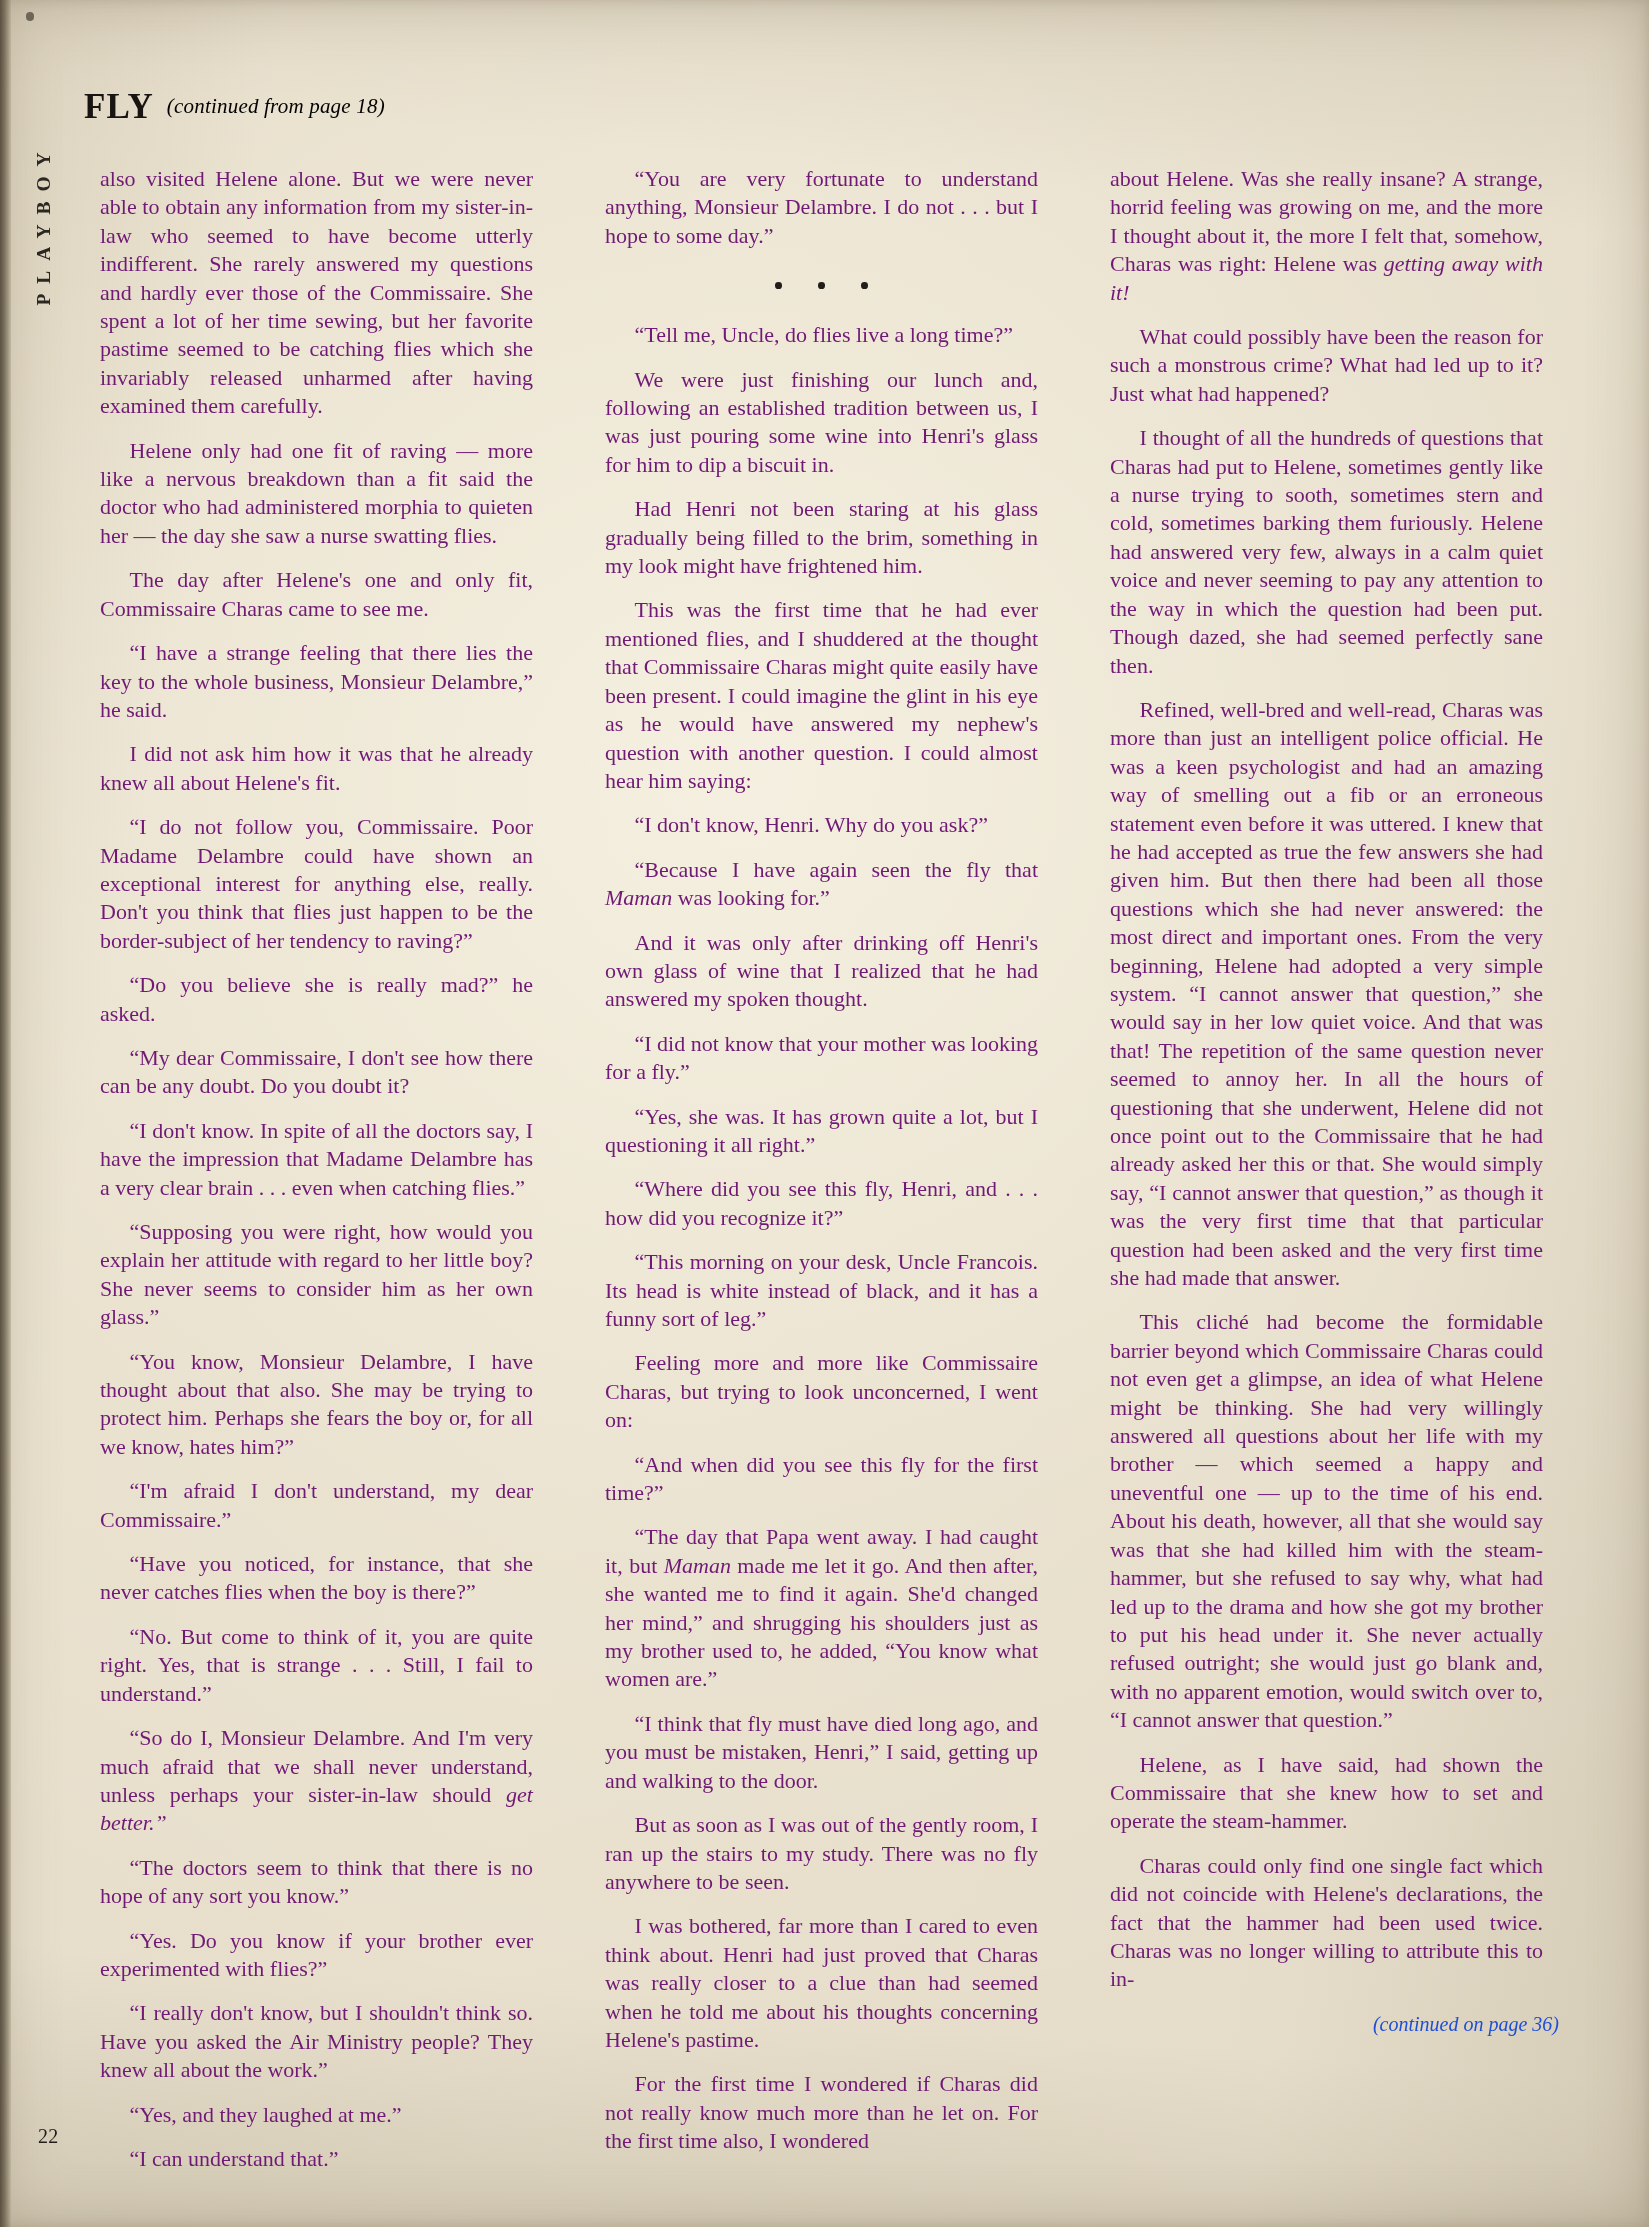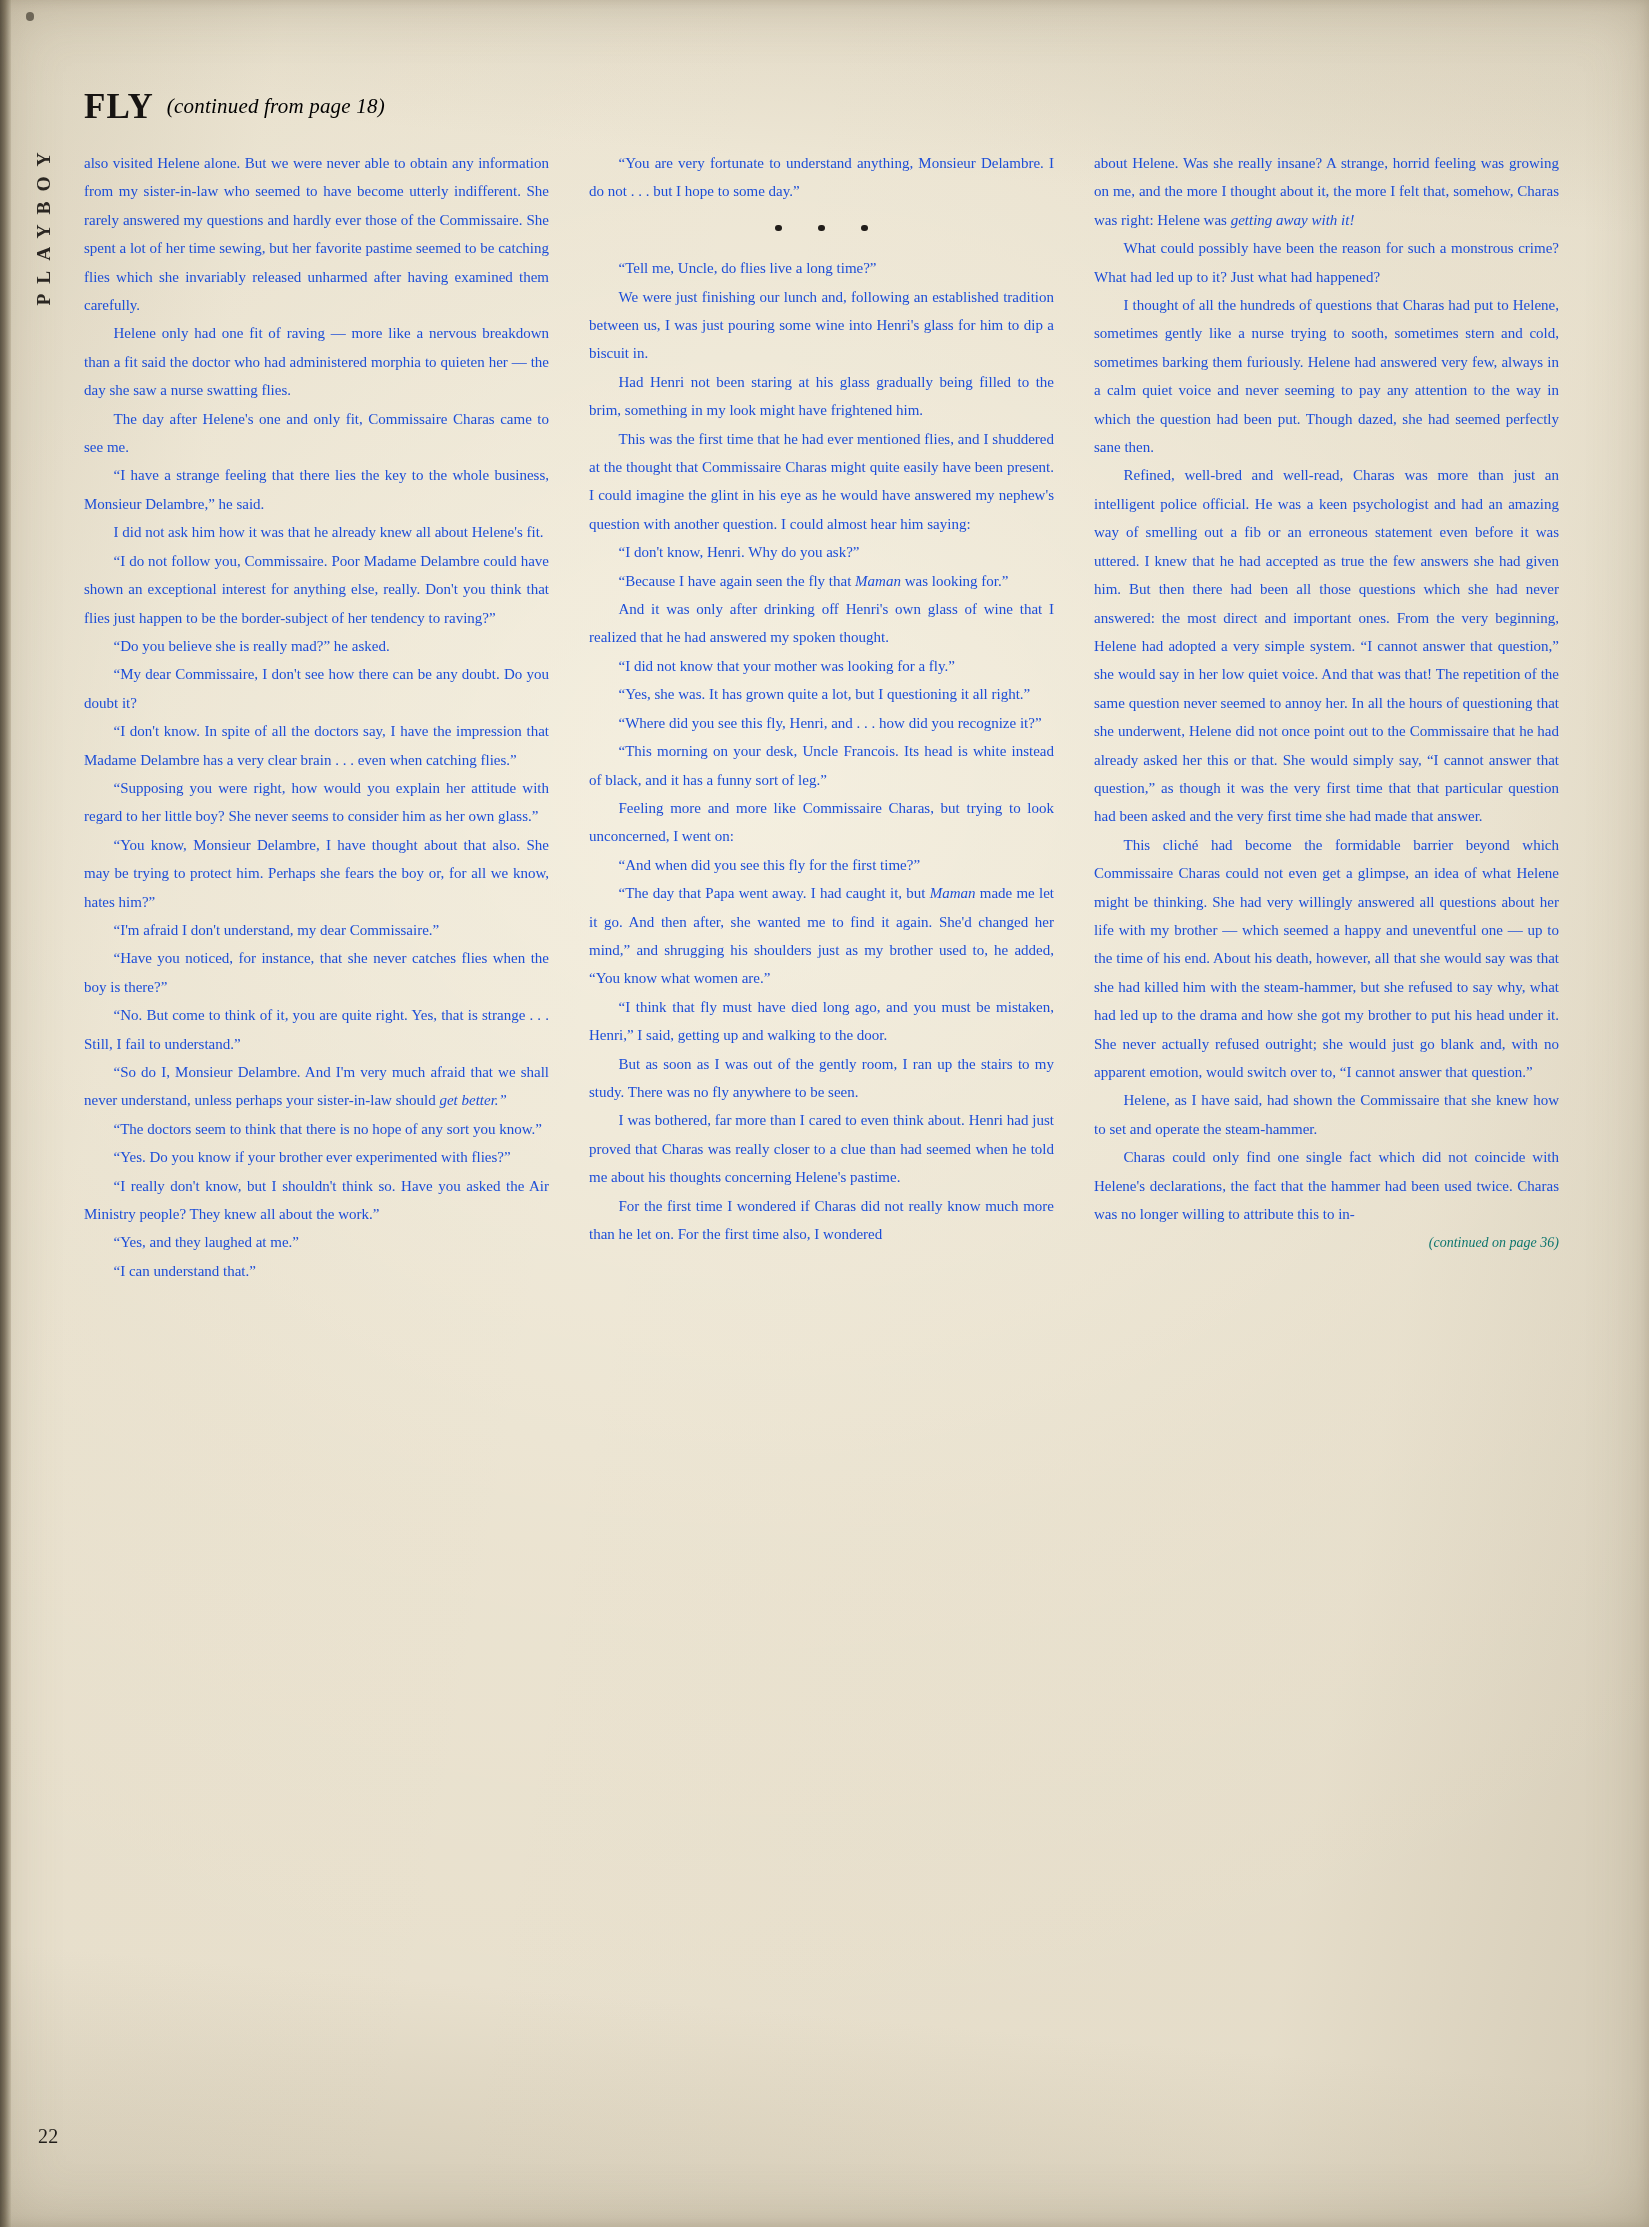--- a/index.html
+++ b/index.html
@@ -108,28 +108,28 @@
     gap: 40px;
   }
   .column {
     width: 465px;
     flex: 0 0 465px;
   }
   .column.col-3 { padding-top: 0; }
   .column.col-1, .column.col-2 { padding-top: 0px; }
 
   .column p {
-    margin: 0;
-    font-size: 15px;
+    margin: 16px;
+    font-size: 22px;
     line-height: 28.4px;
     text-align: justify;
     text-justify: inter-word;
     text-indent: 29.5px;
     hyphens: manual;
-    color: #1d4ed8;
+    color: #701a75;
   }
   .column p.no-indent { text-indent: 0; }
   .column p i, .column p em { font-style: italic; }
 
   
   .dot-divider {
     display: flex;
     justify-content: center;
     align-items: center;
     gap: 36px;
@@ -142,23 +142,23 @@
     height: 6.7px;
     border-radius: 50%;
     background: #211d1a;
   }
 
   
   .continued-on {
     margin-top: 1px;
     text-align: right;
     font-style: italic;
-    font-size: 14px;
+    font-size: 20px;
     line-height: 28px;
-    color: #0f766e;
+    color: #1d4ed8;
   }
 
   
   #folio {
     position: absolute;
     left: 38px;
     bottom: 79px;
     font-size: 20px;
     font-weight: normal;
     color: #201d1a;

